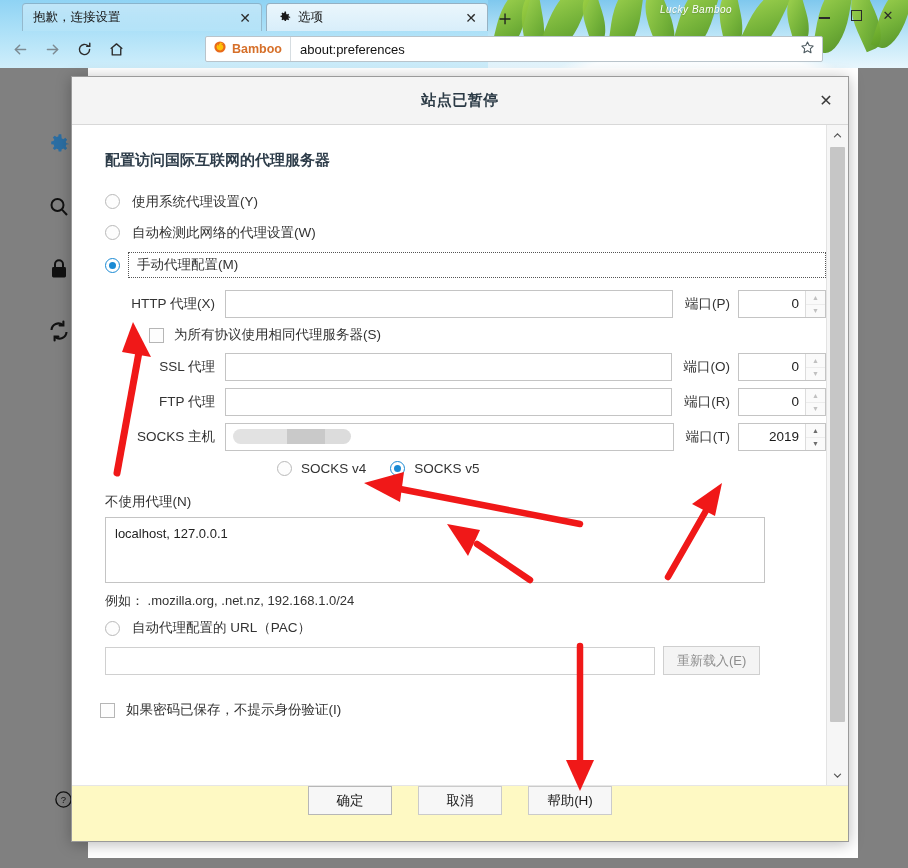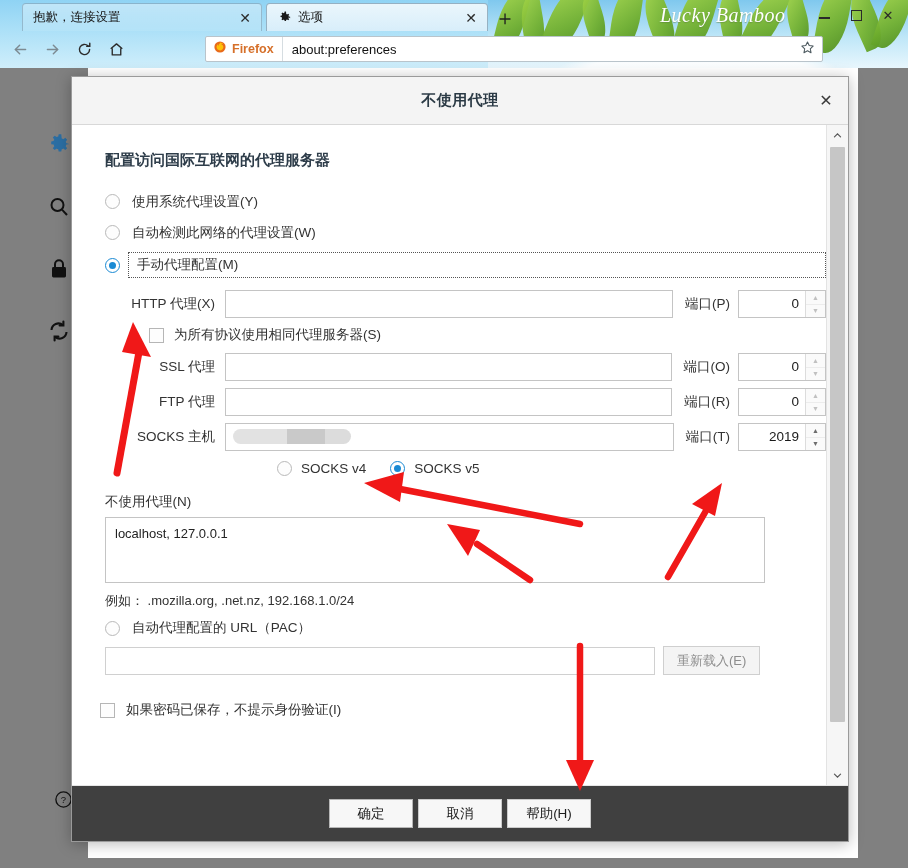--- a/index.html
+++ b/index.html
@@ -78,22 +78,22 @@
     font-size: 14px; color: #2b2b2b; line-height: 1;
   }
   .tab-fav { width: 15px; height: 15px; flex: 0 0 auto; }
   .newtab {
     position: absolute; left: 492px; top: 5px; width: 26px; height: 24px;
     display: flex; align-items: center; justify-content: center;
     font-size: 21px; font-weight: 400; color: #1f1f1f; line-height: 1;
   }
   .persona-text {
     position: absolute; left: 660px; top: 4px;
-    font-family: Liberation Serif, serif; font-style: italic;
-    font-size: 20px; color: #ffffff; letter-spacing: .5px;
+    font-family: Liberation Sans, sans-serif; font-style: italic;
+    font-size: 10px; color: #ffffff; letter-spacing: .5px;
     text-shadow: 0 1px 1px rgba(90,130,60,.55);
     pointer-events: none;
   }
   
   .wincontrols { position: absolute; right: 4px; top: 0px; display: flex; align-items: center; height: 30px; }
   .wc { width: 32px; height: 28px; display: flex; align-items: center; justify-content: center; color: #2a2a2a; font-size: 13px; }
   .wc .min { display:block; width: 11px; height: 1.5px; background:#2a2a2a; margin-top: 6px; }
   .wc .max { display:block; width: 11px; height: 11px; border: 1.5px solid #2a2a2a; }
 
   
@@ -210,22 +210,22 @@
   .reload {
     margin-left: 8px; height: 29px; padding: 0 13px; border: 1px solid #cfcfcf;
     background: #f4f4f4; color: #8d8d8d; font-size: 13px;
     display: flex; align-items: center; justify-content: center;
   }
   .authrow { display: flex; align-items: center; margin-left: 28px; margin-top: 26px; }
   .authlabel { margin-left: 11px; font-size: 13.5px; color: #333; }
 
   .dlg-foot {
     flex: 0 0 56px; height: 56px; border-top: 1px solid #e6e6e6;
-    display: flex; align-items: center; justify-content: center; gap: 5px;
-    background: #404040;
+    display: flex; align-items: flex-start; justify-content: center; gap: 26px;
+    background: #fef9c3;
   }
   .btn {
     min-width: 84px; height: 29px; padding: 0 16px;
     border: 1px solid #cbcbcb; background: #f7f7f7; color: #1c1c1c;
     font-size: 13.5px; display: flex; align-items: center; justify-content: center;
   }
   .btn.primary { border-color: #b7b7b7; }
 
   
   .annots { position: absolute; left: 0; top: 0; width: 908px; height: 868px; pointer-events: none; }
@@ -358,21 +358,21 @@
       </div>
 
       <div class="urlbar">
         <div class="ident">
           <span>
             <svg width="14" height="14" viewBox="0 0 20 20">
               <circle cx="10" cy="10" r="8" fill="#e86a1a"></circle>
               <path d="M10 3.4c2.3 0 4.2 1.1 5.2 2.8-1.1-.7-2.5-.9-3.8-.5 1.8.6 3.1 2.1 3.4 4 .3 2.6-1.7 5-4.4 5.2-2.9.2-5.3-2-5.3-4.8 0-1.6.8-3 2-3.9-.3 1-.1 2.1.6 2.9-.2-1.6.6-3.2 2-4.1.1-.6.2-1.1.3-1.6z" fill="#ffc107"></path>
             </svg>
           </span>
-          <span class="ident-text">Firefox</span>
+          <span class="ident-text">Bamboo</span>
         </div>
         <span class="url-text" placeholder="搜索或输入网址">about:preferences</span>
         <span class="urlstar">
           <svg width="15" height="15" viewBox="0 0 20 20" fill="none" stroke="#4c595f" stroke-width="1.4" stroke-linejoin="round">
             <polygon points="10,2.6 12.3,7.4 17.5,8.1 13.7,11.7 14.7,16.9 10,14.4 5.3,16.9 6.3,11.7 2.5,8.1 7.7,7.4"></polygon>
             </svg>
         </span>
       </div>
 
       <div class="toolicons">
@@ -384,21 +384,21 @@
         </div>
         <div class="ti">
           
         </div>
       </div>
     </div>
   </div>
 
   <div class="dialog">
     <div class="dlg-head">
-      <div class="dlg-title">不使用代理</div>
+      <div class="dlg-title">站点已暂停</div>
       <div class="dlg-close">✕</div>
     </div>
 
     <div class="dlg-body">
       <div class="dlg-scrollarea">
 
         <div class="sect-title">配置访问国际互联网的代理服务器</div>
 
         <div class="opt-row">
           <div class="radio"></div>

